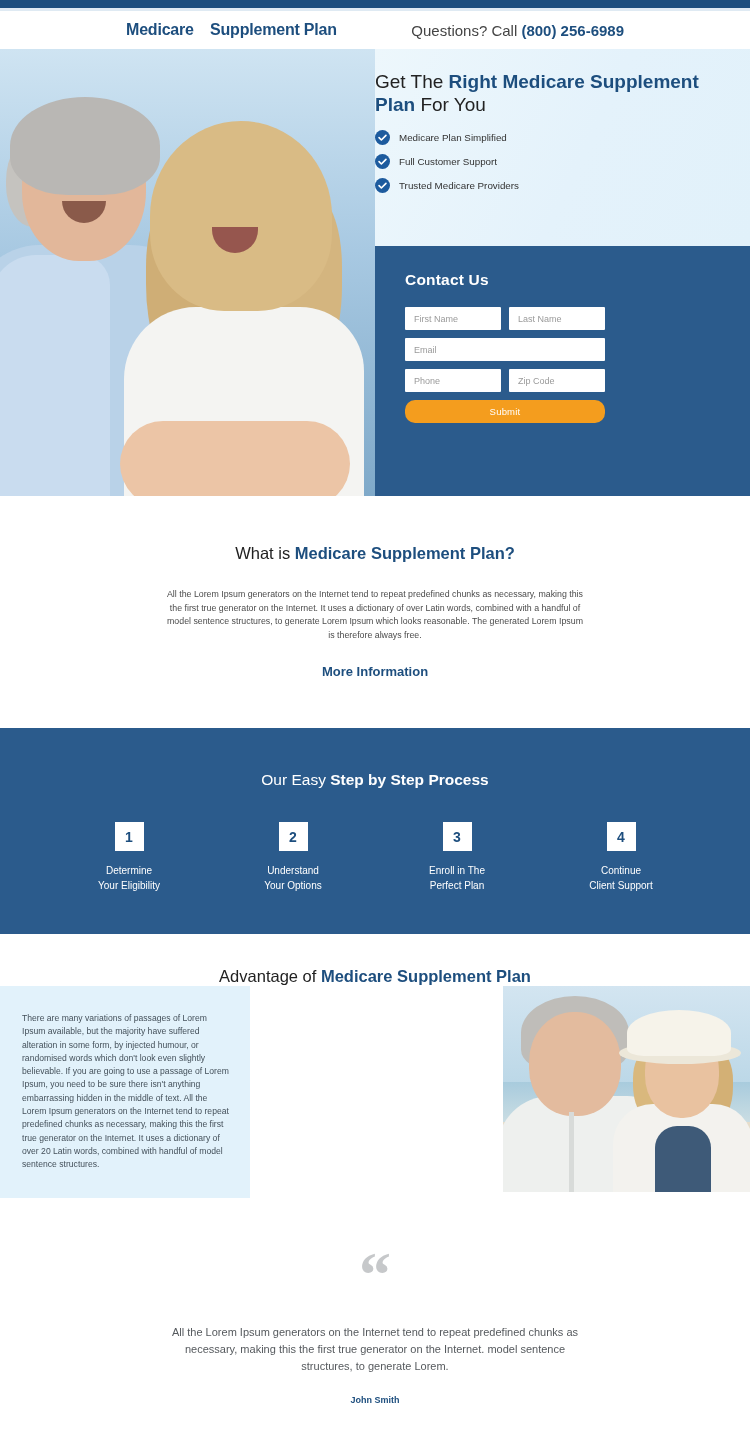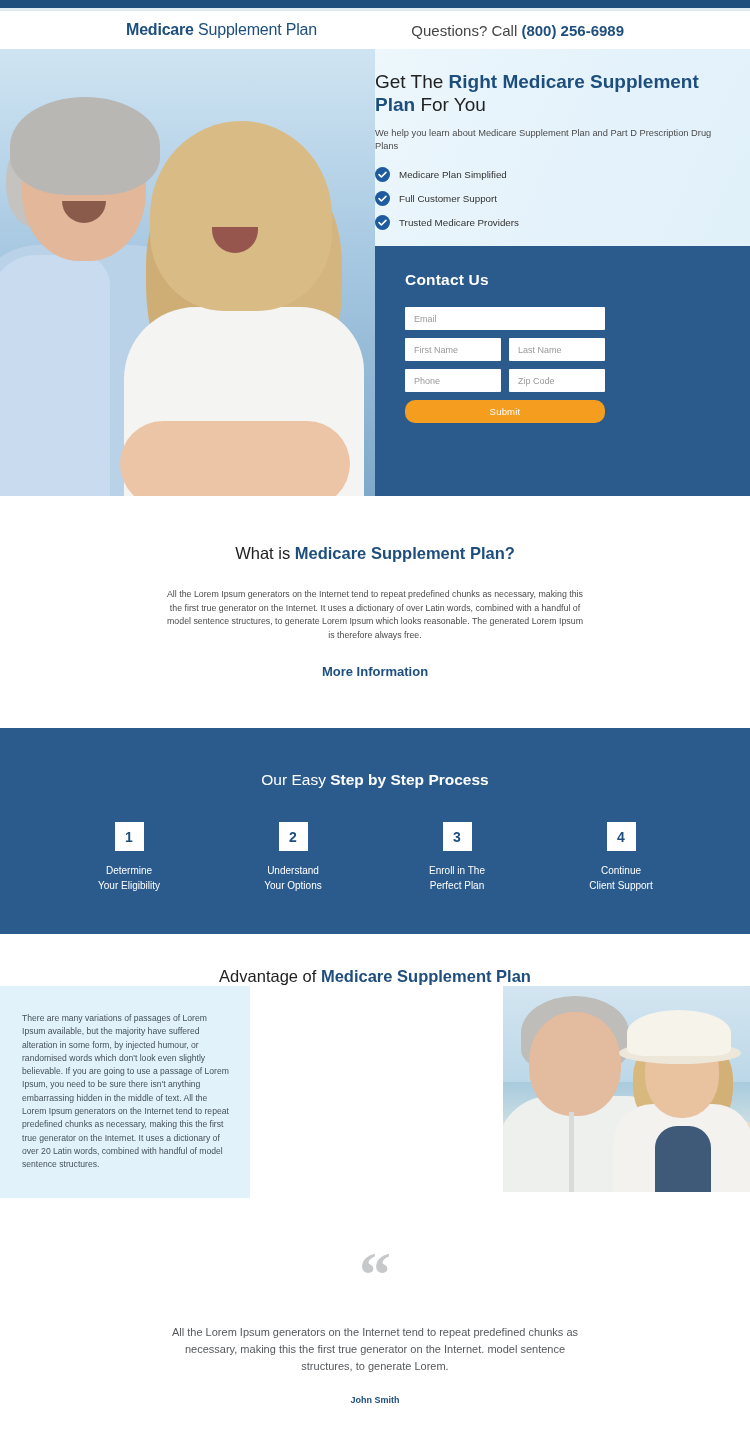--- a/index.html
+++ b/index.html
@@ -20,21 +20,21 @@
   .header {
     height: 38px;
     background: #ffffff;
     display: flex;
     align-items: center;
     justify-content: space-between;
     padding: 0 126px;
   }
   .logo { font-size: 16px; color: #1d4e7e; letter-spacing: -0.2px; white-space: nowrap; }
   .logo .bold { font-weight: bold; }
-  .logo .light { font-weight: normal; }
+  .logo .light { font-weight: bold; margin-left: 12px; }
   .header-phone { font-size: 15px; color: #444; white-space: nowrap; }
   .header-phone .num { font-weight: bold; color: #1d4e7e; }
 
   
   .hero { position: relative; height: 424px; display: flex; justify-content: space-between; }
   .hero-photo {
     width: 375px; height: 447px; position: relative; overflow: hidden;
     background: linear-gradient(170deg,#b8d4e8 0%,#8fb9d6 35%,#6f9ec2 75%,#5b8cb3 100%);
   }
   
@@ -184,21 +184,20 @@
       <div class="wom-arm"></div>
       <div class="wom-head"></div>
       <div class="wom-hair"></div>
       <div class="smile2"></div>
     </div>
 
     <div class="hero-right">
 
       <div class="hero-top">
         <h1 class="hero-title"><span>Get The </span><span class="hl">Right Medicare Supplement Plan</span><span> For You</span></h1>
-        <p class="hero-sub">We help you learn about Medicare Supplement Plan and Part D Prescription Drug Plans</p>
 
         <div class="bullets">
           <div class="bullet">
             <span class="check-ico">
               <svg viewBox="0 0 20 20" width="15" height="15">
                   <circle cx="10" cy="10" r="10" fill="#1d5b9e"></circle>
                   <path d="M5.4 10.2l3.1 3.1 6.1-6.2" stroke="#ffffff" stroke-width="2.2" fill="none" stroke-linecap="round" stroke-linejoin="round"></path>
                 </svg>
             </span>
             <span class="bullet-label">Medicare Plan Simplified</span>
@@ -221,25 +220,25 @@
             </span>
             <span class="bullet-label">Trusted Medicare Providers</span>
           </div>
         </div>
       </div>
 
       <div class="hero-form">
         <div class="form-title">Contact Us</div>
         <div class="form-rows">
           <div class="form-row">
-            <input class="field full" type="text" placeholder="Email" style="">
-          </div>
-          <div class="form-row">
             <input class="field half" type="text" placeholder="First Name" style="">
             <input class="field half" type="text" placeholder="Last Name" style="">
+          </div>
+          <div class="form-row">
+            <input class="field full" type="text" placeholder="Email" style="">
           </div>
           <div class="form-row">
             <input class="field half" type="text" placeholder="Phone" style="">
             <input class="field half" type="text" placeholder="Zip Code" style="">
           </div>
           <div class="form-row">
             <button class="submit-btn">Submit</button>
           </div>
         </div>
       </div>

